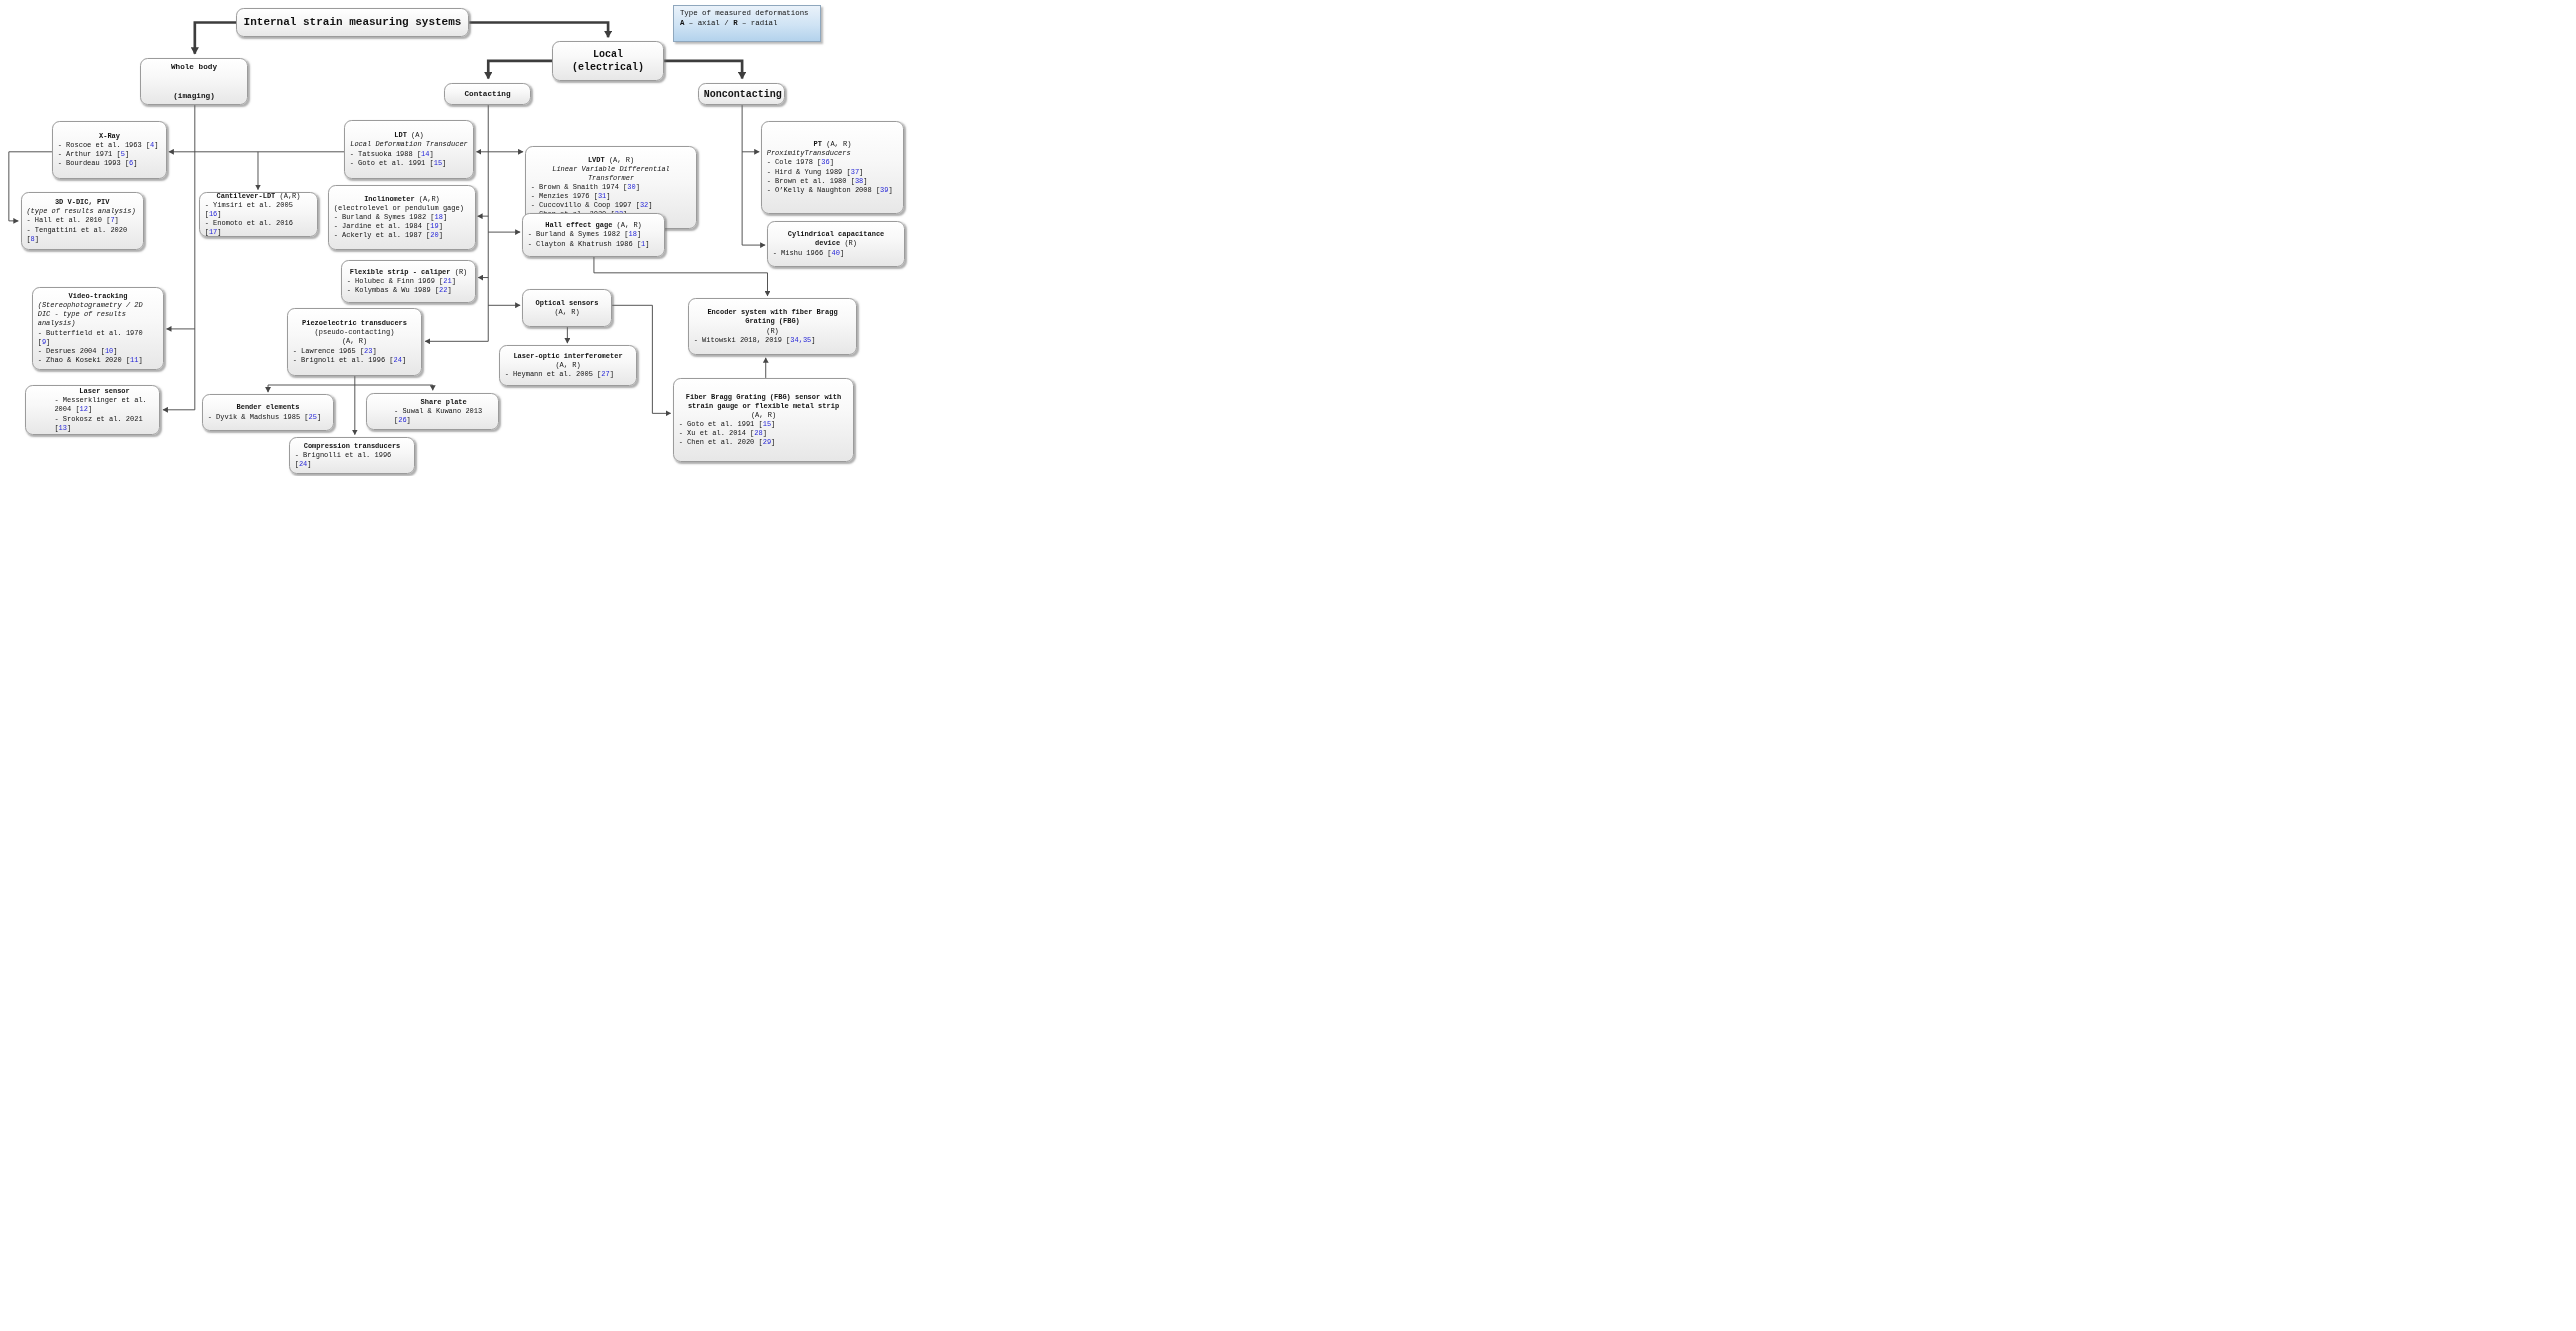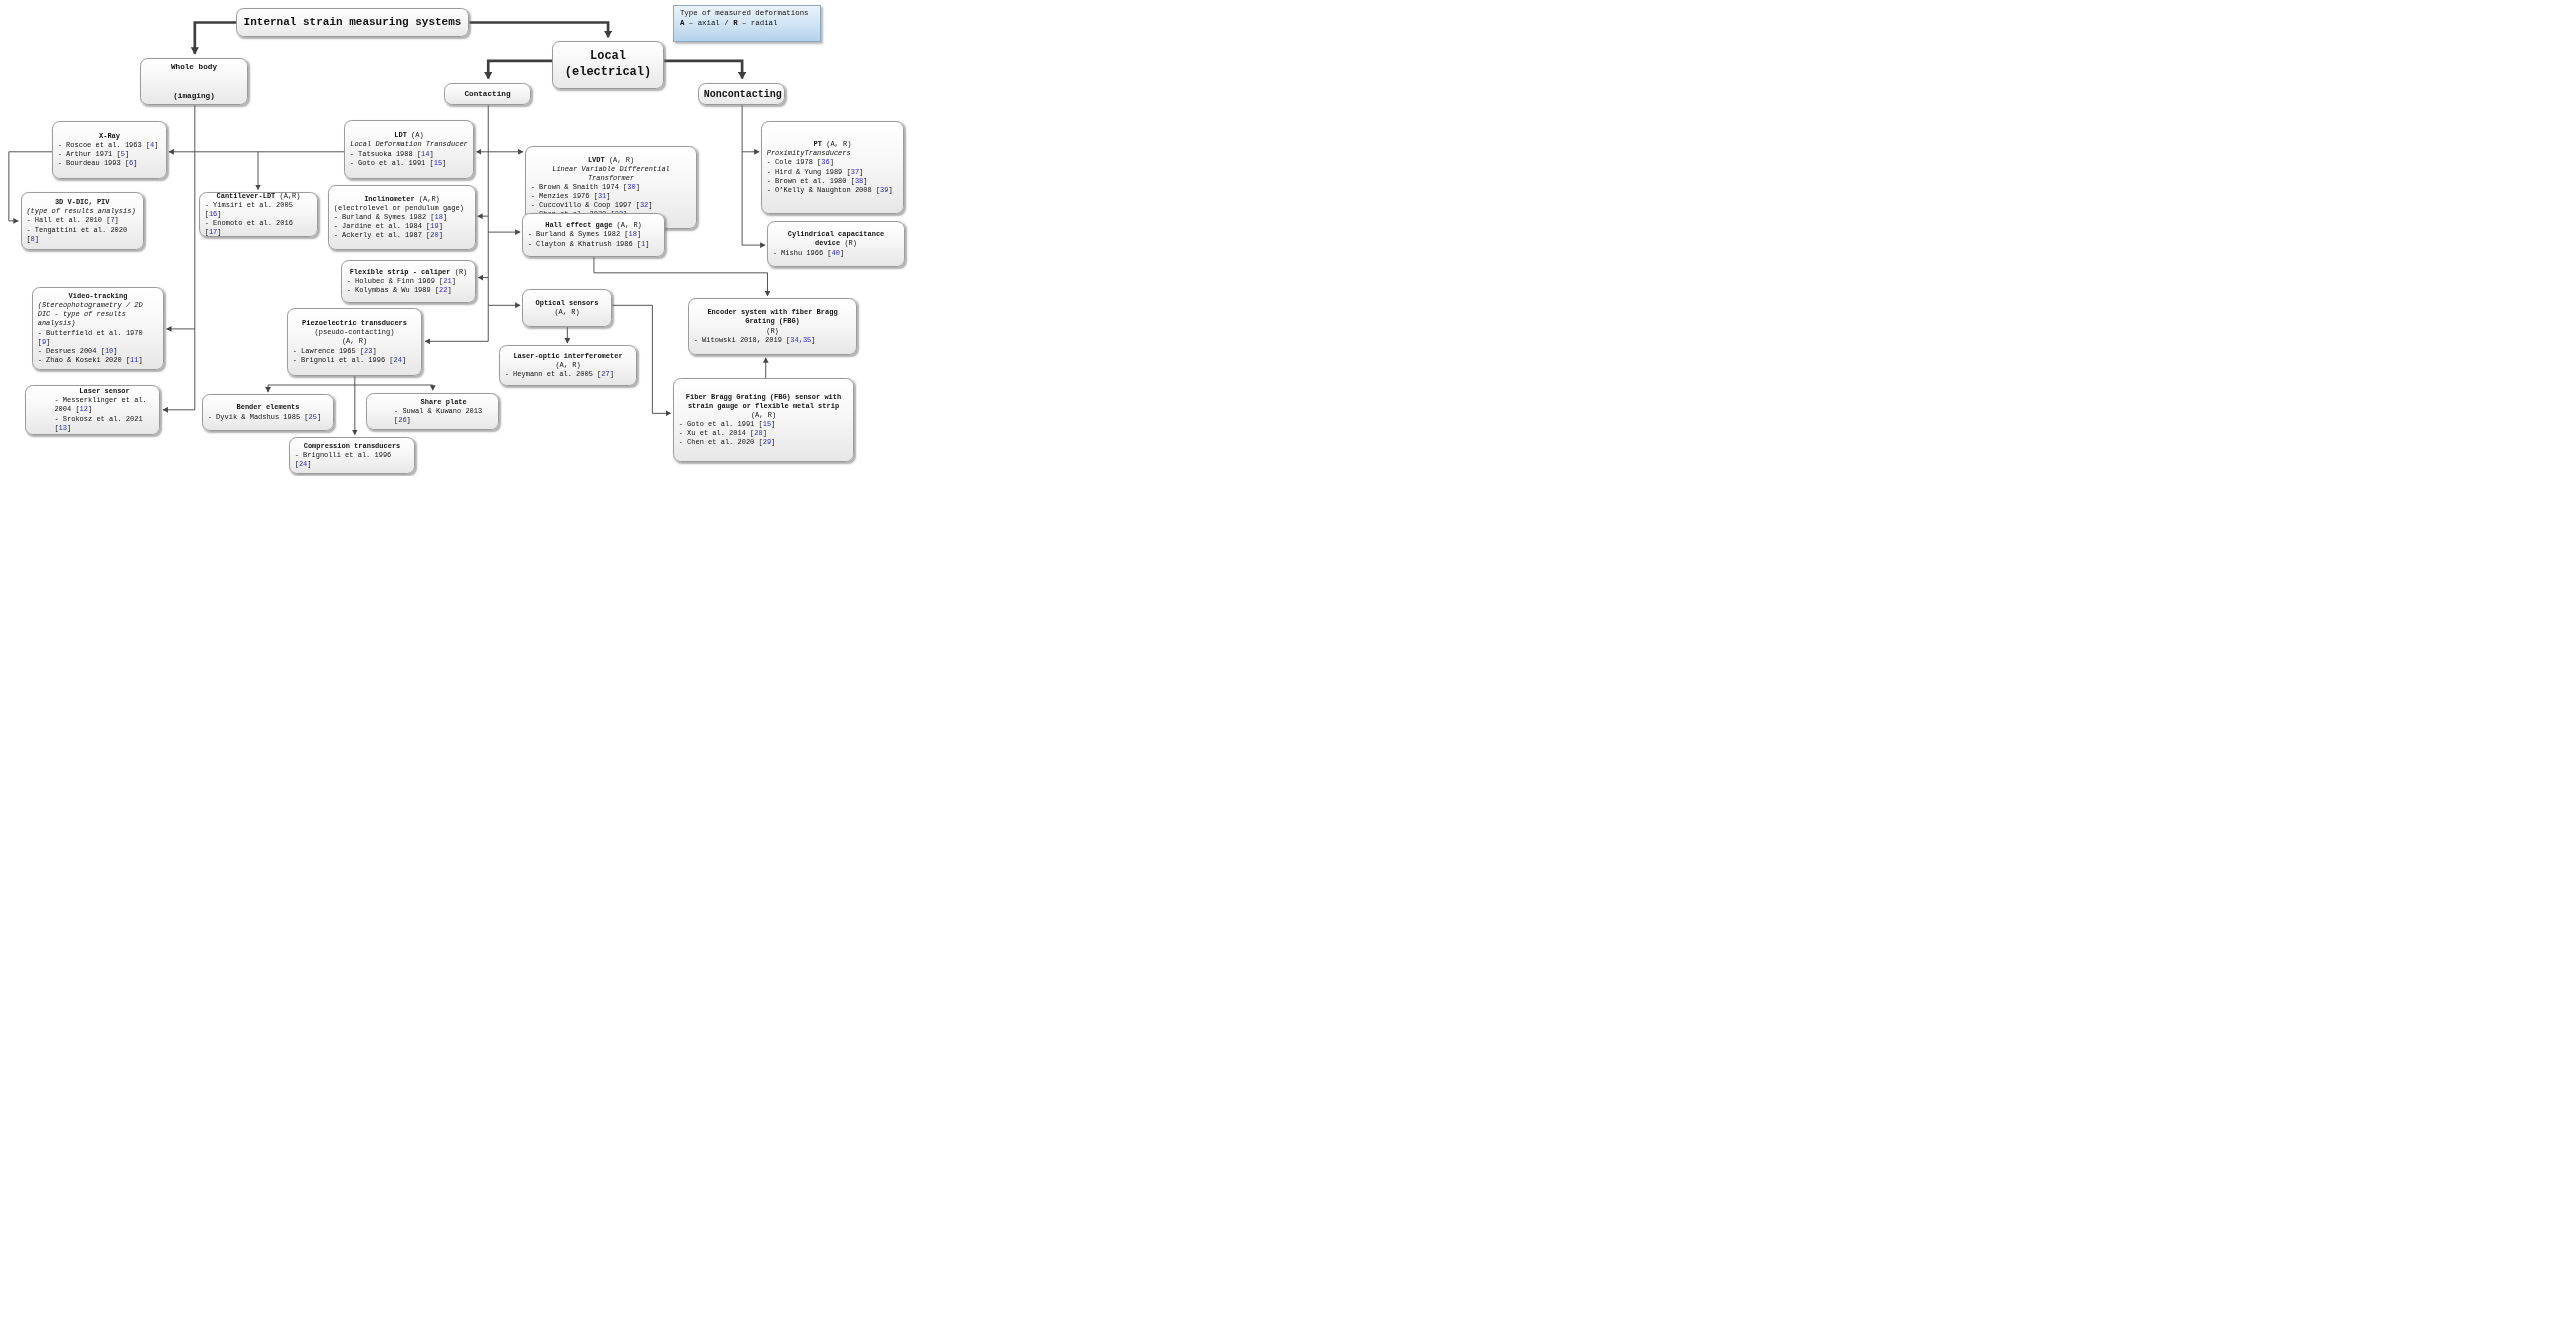--- a/index.html
+++ b/index.html
@@ -82,21 +82,21 @@
   </div>
 
   <div id="nodes-root">
       <div class="node" style="left: 236px; top: 7.7px; width: 233px; height: 29.5px; font-size: 11px;">
         <div class="line c"><span class="seg b">Internal strain measuring systems</span></div>
       </div>
       <div class="node" style="left: 140px; top: 58px; width: 108px; height: 47px; font-size: 7.7px; gap: 19px;">
         <div class="line c"><span class="seg b">Whole body</span></div>
         <div class="line c"><span class="seg b">(imaging)</span></div>
       </div>
-      <div class="node" style="left: 552px; top: 41px; width: 112px; height: 48px; font-size: 12px;">
+      <div class="node" style="left: 552px; top: 41px; width: 112px; height: 40px; font-size: 10px;">
         <div class="line c"><span class="seg b">Local</span></div>
         <div class="line c"><span class="seg b">(electrical)</span></div>
       </div>
       <div class="node" style="left: 444px; top: 83px; width: 87px; height: 22.4px; font-size: 7.7px;">
         <div class="line c"><span class="seg b">Contacting</span></div>
       </div>
       <div class="node" style="left: 698px; top: 83px; width: 87px; height: 22.4px; font-size: 10px;">
         <div class="line c"><span class="seg b">Noncontacting</span></div>
       </div>
       <div class="node" style="left: 52px; top: 121px; width: 115px; height: 58px;">

